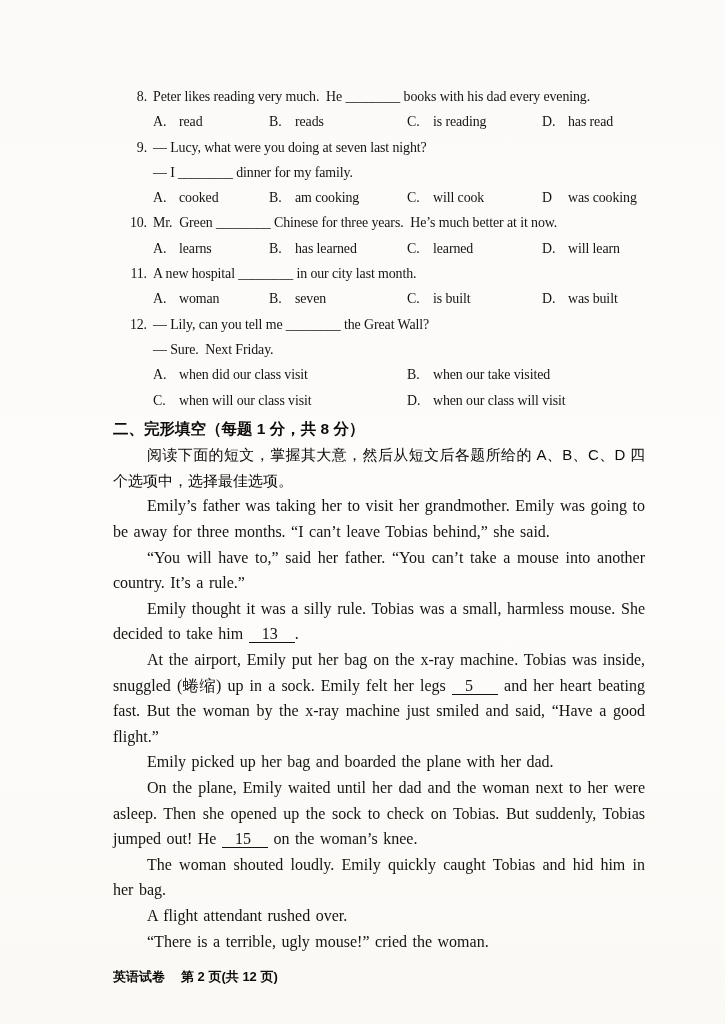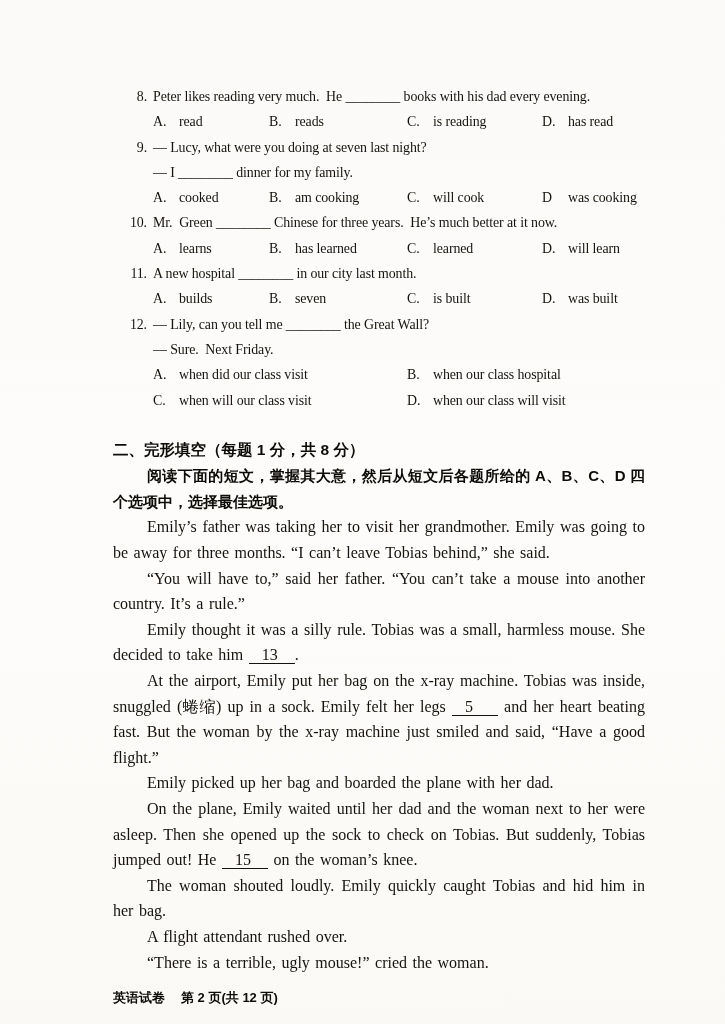--- a/index.html
+++ b/index.html
@@ -32,30 +32,30 @@
     line-height: 25.3px;
     font-size: 13.9px;
     letter-spacing: -0.1px;
   }
   .cols4 { grid-template-columns: 116px 138px 135px auto; }
   .cols2 { grid-template-columns: 254px auto; }
   .opt { display: flex; white-space: pre; }
   .opt-label { flex: 0 0 26px; }
   
   .section-heading {
-    margin-top: 24px;
+    margin-top: 3px;
     font-family: "Liberation Sans", "DejaVu Sans", sans-serif;
     font-weight: 700;
     font-size: 15.5px;
     line-height: 26px;
     color: #0e0c09;
   }
   .instructions {
     font-family: "Liberation Sans", "DejaVu Sans", sans-serif;
-    font-weight: 700;
+    font-weight: 400;
     font-size: 15px;
     line-height: 25.8px;
     text-align: justify;
     text-indent: 34px;
     color: #0e0c09;
   }
   .para {
     margin: 0;
     font-size: 16px;
     line-height: 25.6px;
@@ -129,38 +129,38 @@
           <span class="opt"><span class="opt-label">C.</span><span class="opt-text">learned</span></span>
           <span class="opt"><span class="opt-label">D.</span><span class="opt-text">will learn</span></span>
         </div>
       </div>
       <div class="q">
         <div class="q-line">
           <span class="q-num">11.</span>
           <span class="q-stem">A new hospital ________ in our city last month.</span>
         </div>
         <div class="q-options cols4">
-          <span class="opt"><span class="opt-label">A.</span><span class="opt-text">builds</span></span>
+          <span class="opt"><span class="opt-label">A.</span><span class="opt-text">woman</span></span>
           <span class="opt"><span class="opt-label">B.</span><span class="opt-text">seven</span></span>
           <span class="opt"><span class="opt-label">C.</span><span class="opt-text">is built</span></span>
           <span class="opt"><span class="opt-label">D.</span><span class="opt-text">was built</span></span>
         </div>
       </div>
       <div class="q">
         <div class="q-line">
           <span class="q-num">12.</span>
           <span class="q-stem">— Lily, can you tell me ________ the Great Wall?</span>
         </div>
         <div class="q-line">
           <span class="q-num"></span>
           <span class="q-stem">— Sure.  Next Friday.</span>
         </div>
         <div class="q-options cols2">
           <span class="opt"><span class="opt-label">A.</span><span class="opt-text">when did our class visit</span></span>
-          <span class="opt"><span class="opt-label">B.</span><span class="opt-text">when our class hospital</span></span>
+          <span class="opt"><span class="opt-label">B.</span><span class="opt-text">when our take visited</span></span>
         </div>
         <div class="q-options cols2">
           <span class="opt"><span class="opt-label">C.</span><span class="opt-text">when will our class visit</span></span>
           <span class="opt"><span class="opt-label">D.</span><span class="opt-text">when our class will visit</span></span>
         </div>
       </div>
     </div>
 
   <div class="section-heading">二、完形填空（每题 1 分，共 8 分）</div>
 

